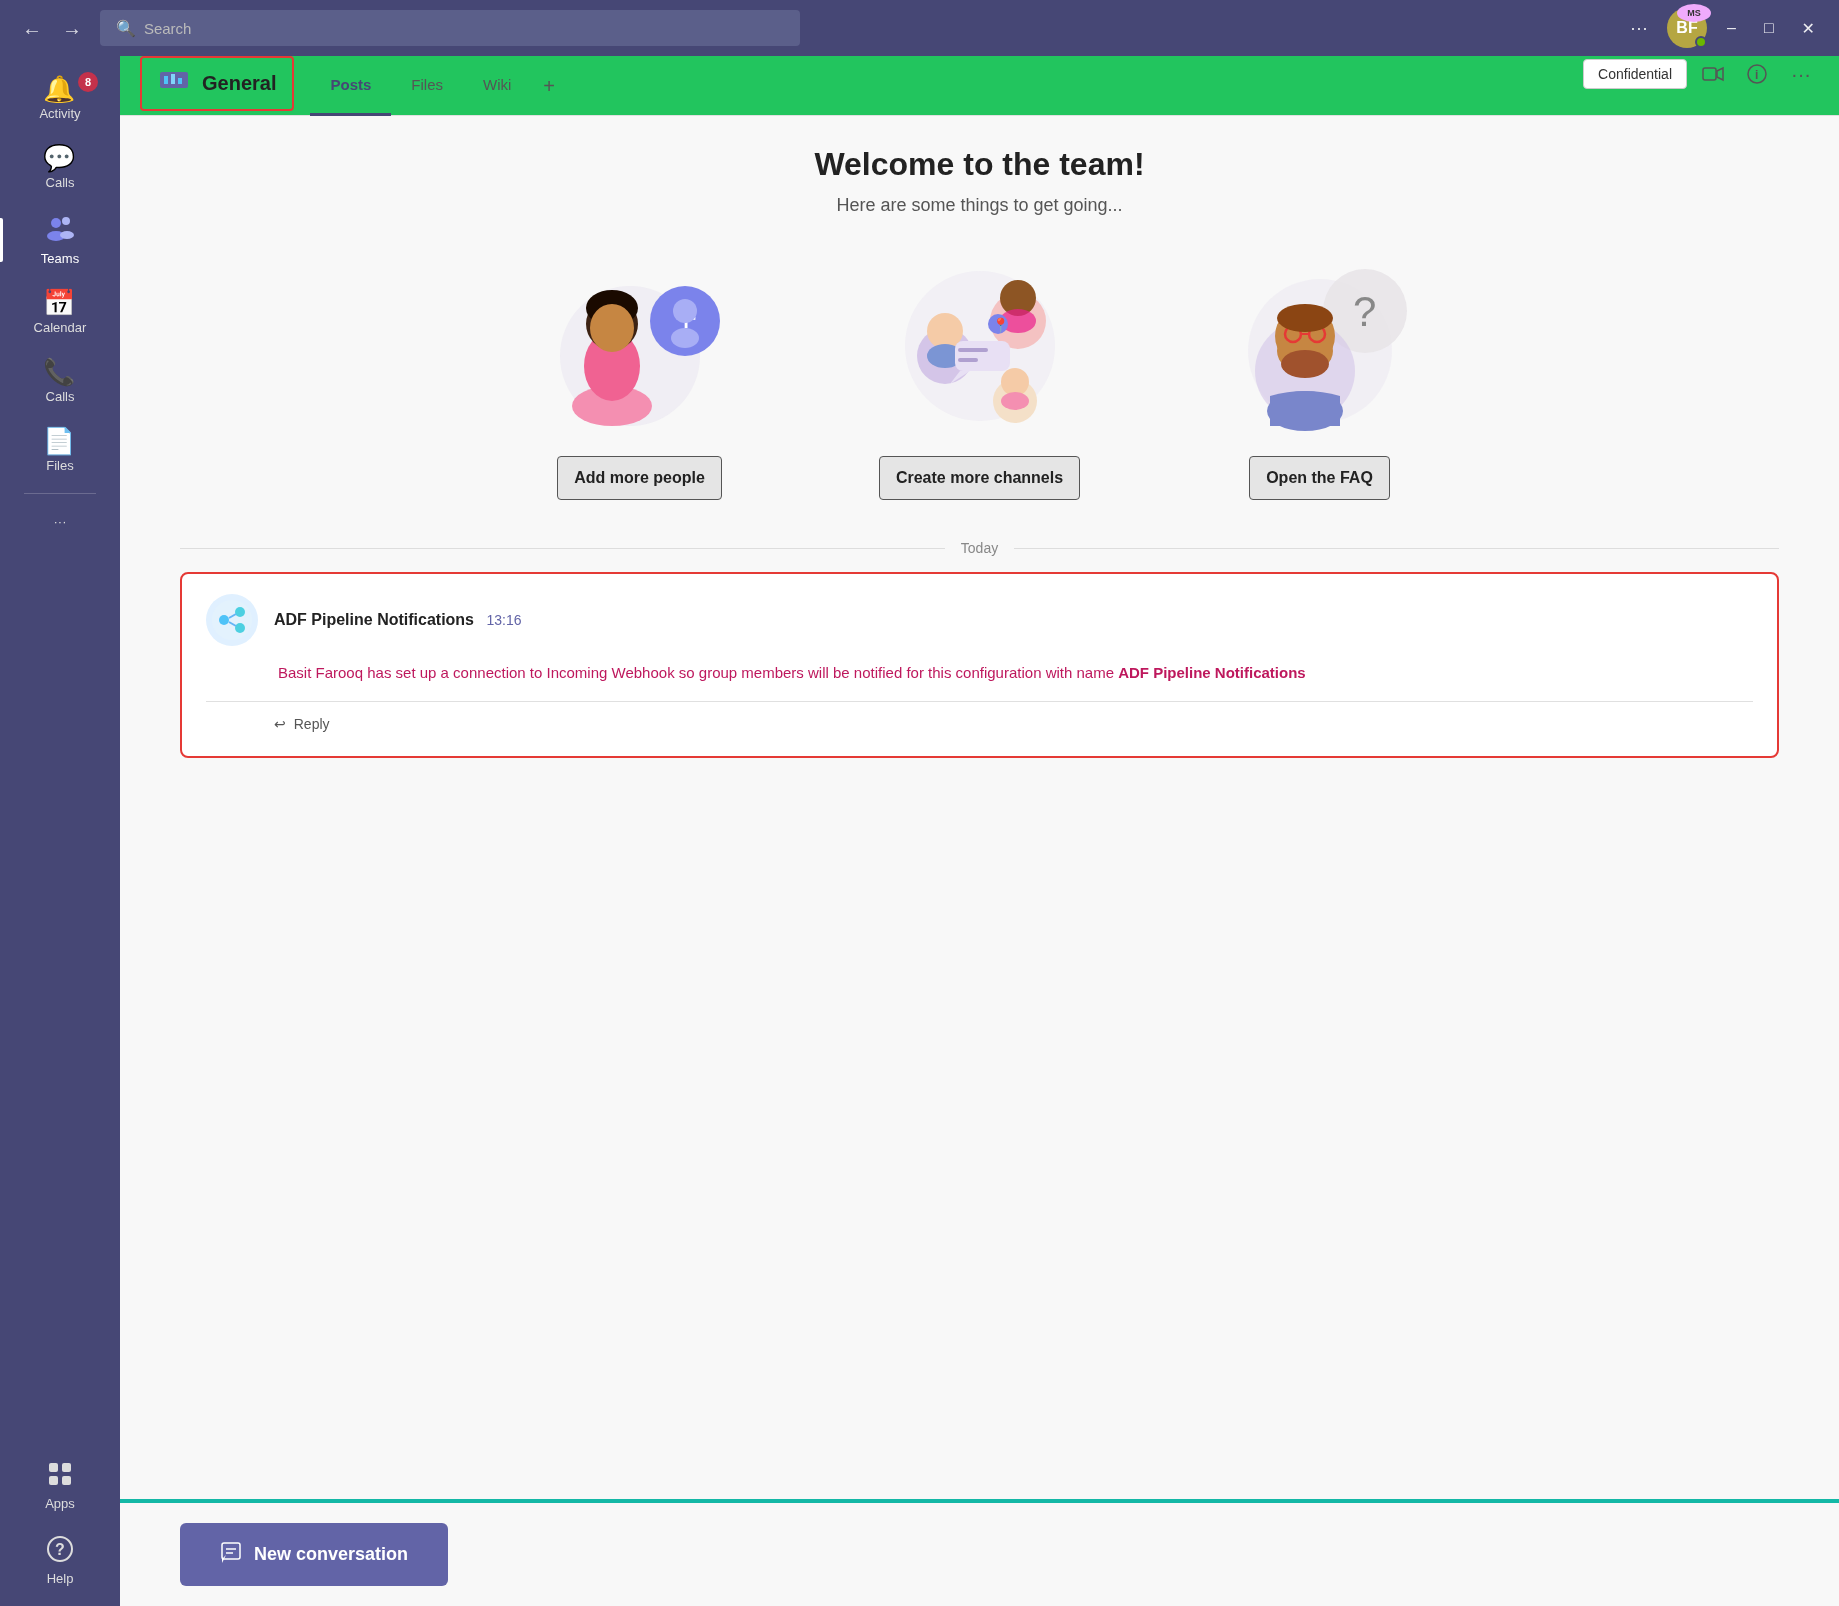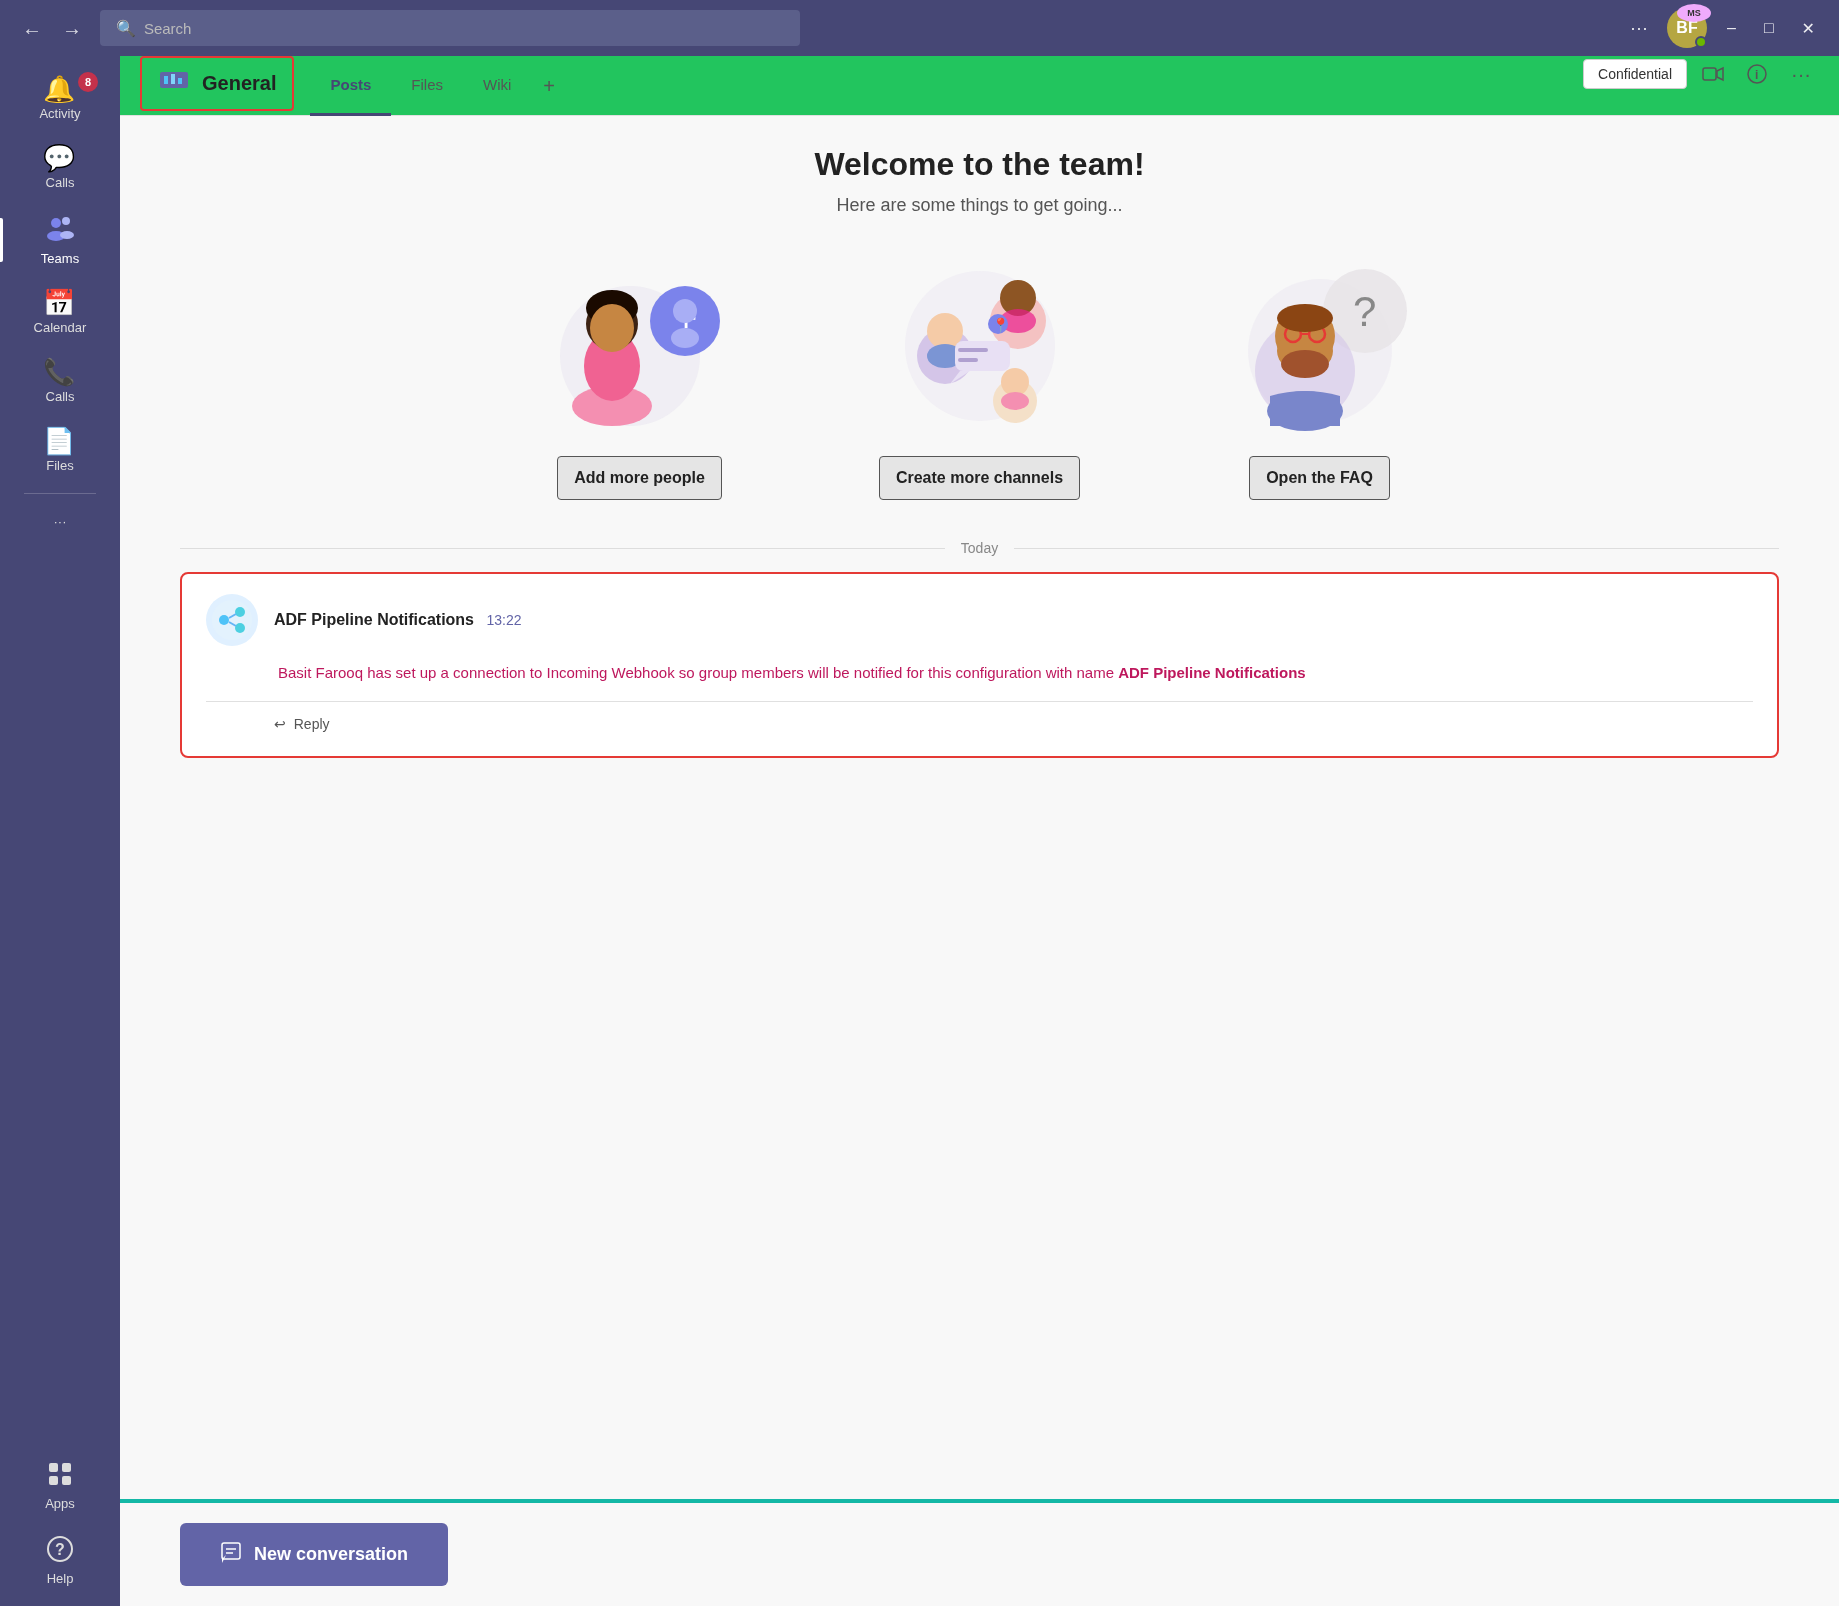--- a/index.html
+++ b/index.html
@@ -415,21 +415,21 @@
 
                 <circle cx="14" cy="22" r="5" fill="#29b6f6" opacity="0.8"></circle>
                 <circle cx="30" cy="14" r="5" fill="#4dd0e1"></circle>
                 <circle cx="30" cy="30" r="5" fill="#4dd0e1"></circle>
                 <line x1="19" y1="20" x2="26" y2="16" stroke="#64b5f6" stroke-width="2"></line>
                 <line x1="19" y1="24" x2="26" y2="28" stroke="#64b5f6" stroke-width="2"></line>
               </svg>
             </div>
             <div>
               <span class="message-sender">ADF Pipeline Notifications</span>
-              <span class="message-time">13:22</span>
+              <span class="message-time">13:16</span>
             </div>
           </div>
           <div class="message-body">
             <span>Basit Farooq has set up a connection to Incoming Webhook so group members will be notified for this configuration with name </span><strong>ADF Pipeline Notifications</strong>
           </div>
           <div class="message-divider"></div>
           <div class="reply-btn">
             <span>↩</span>
             <span>Reply</span>
           </div>

